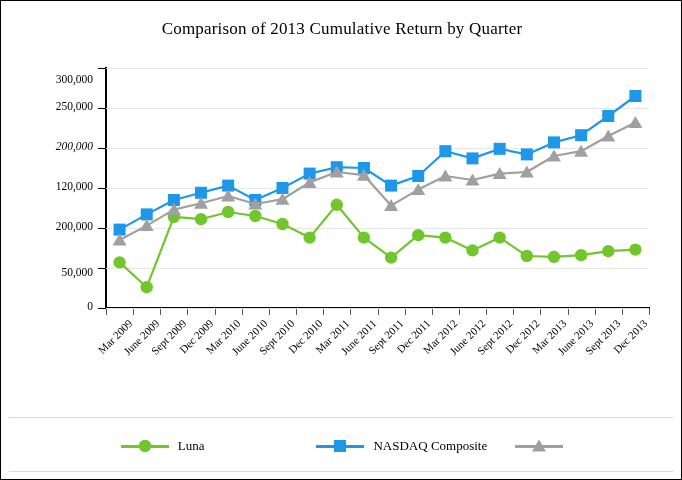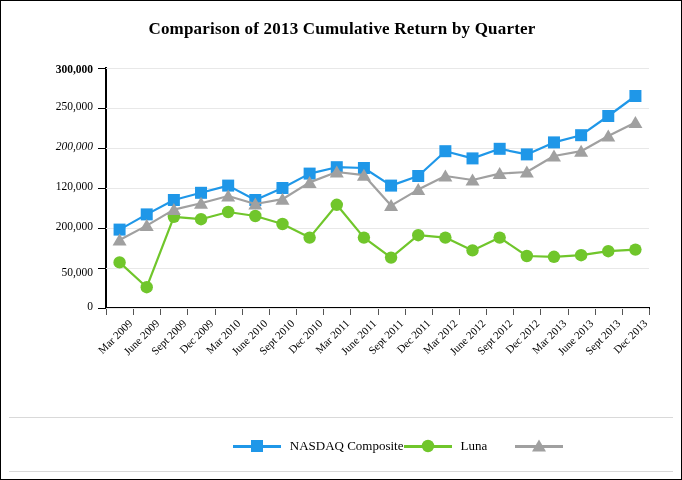--- a/index.html
+++ b/index.html
@@ -18,21 +18,21 @@
     font-family: "Liberation Serif", serif;
   }
   #chart-title {
     position: absolute;
     left: 0;
     top: 18px;
     width: 682px;
     text-align: center;
     font-family: "Liberation Serif", serif;
     font-size: 17px;
-    font-weight: bold;
+    font-weight: normal;
     color: #000000;
     letter-spacing: 0.2px;
   }
   
   #plot-area {
     position: absolute;
     left: 105px;
     top: 67px;
     width: 543px;
     height: 240px;
@@ -186,21 +186,21 @@
       <div class="ytick-label" style="left: 30px; top: 265px;">50,000</div>
       <div class="ytick" style="top: 227px;"></div>
       <div class="ytick-label" style="left: 30px; top: 219px;">200,000</div>
       <div class="ytick" style="top: 187px;"></div>
       <div class="ytick-label" style="left: 30px; top: 179px;">120,000</div>
       <div class="ytick" style="top: 147px;"></div>
       <div class="ytick-label" style="left: 30px; top: 139px; font-style: italic;">200,000</div>
       <div class="ytick" style="top: 107px;"></div>
       <div class="ytick-label" style="left: 30px; top: 99px;">250,000</div>
       <div class="ytick" style="top: 67px;"></div>
-      <div class="ytick-label" style="left: 30px; top: 62px; font-weight: bold;">300,000</div>
+      <div class="ytick-label" style="left: 30px; top: 72px;">300,000</div>
     </div>
   <div id="xtick-container">
       <div class="xtick" style="left: 105px;"></div>
       <div class="xtick" style="left: 132.15px;"></div>
       <div class="xtick" style="left: 159.3px;"></div>
       <div class="xtick" style="left: 186.45px;"></div>
       <div class="xtick" style="left: 213.6px;"></div>
       <div class="xtick" style="left: 240.75px;"></div>
       <div class="xtick" style="left: 267.9px;"></div>
       <div class="xtick" style="left: 295.05px;"></div>
@@ -317,37 +317,37 @@
           <polygon points="447.97499999999997,81.5 454.97499999999997,93.5 440.97499999999997,93.5" fill="#A0A0A0"></polygon>
           <polygon points="475.125,76.69999999999999 482.125,88.69999999999999 468.125,88.69999999999999" fill="#A0A0A0"></polygon>
           <polygon points="502.275,61.5 509.275,73.5 495.275,73.5" fill="#A0A0A0"></polygon>
           <polygon points="529.425,47.900000000000006 536.425,59.900000000000006 522.425,59.900000000000006" fill="#A0A0A0"></polygon>
         </g>
       </svg>
   </div>
 
   <div id="legend-divider"></div>
   <div id="legend">
+      <div class="legend-item" style="margin-left: 0px;">
+        <div class="legend-swatch">
+          <div class="lline" style="background: rgb(112, 198, 43);"></div>
+          <svg width="16" height="14" class="lmark">
+            <circle cx="8" cy="7" r="6.2" fill="#70C62B"></circle>
+          </svg>
+        </div>
+        <span class="legend-label">Luna</span>
+      </div>
       <div class="legend-item" style="margin-left: 112px;">
         <div class="legend-swatch">
           <div class="lline" style="background: rgb(31, 151, 232);"></div>
           <svg width="16" height="14" class="lmark">
             <rect x="2" y="1" width="12" height="12" fill="#1F97E8"></rect>
           </svg>
         </div>
         <span class="legend-label">NASDAQ Composite</span>
-      </div>
-      <div class="legend-item" style="margin-left: 0px;">
-        <div class="legend-swatch">
-          <div class="lline" style="background: rgb(112, 198, 43);"></div>
-          <svg width="16" height="14" class="lmark">
-            <circle cx="8" cy="7" r="6.2" fill="#70C62B"></circle>
-          </svg>
-        </div>
-        <span class="legend-label">Luna</span>
       </div>
       <div class="legend-item" style="margin-left: 28px;">
         <div class="legend-swatch">
           <div class="lline" style="background: rgb(160, 160, 160);"></div>
           <svg width="16" height="14" class="lmark">
             <polygon points="8,0.5 15,12.5 1,12.5" fill="#A0A0A0"></polygon>
           </svg>
         </div>
       </div>
     </div>

